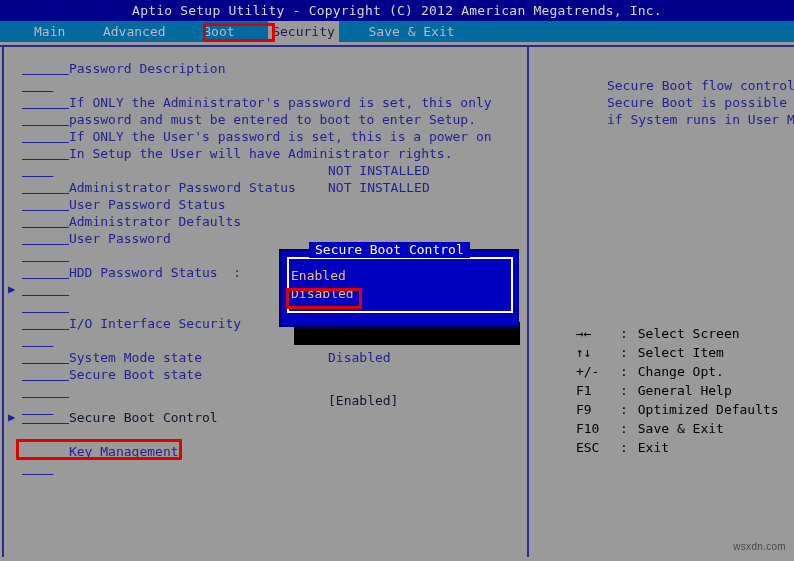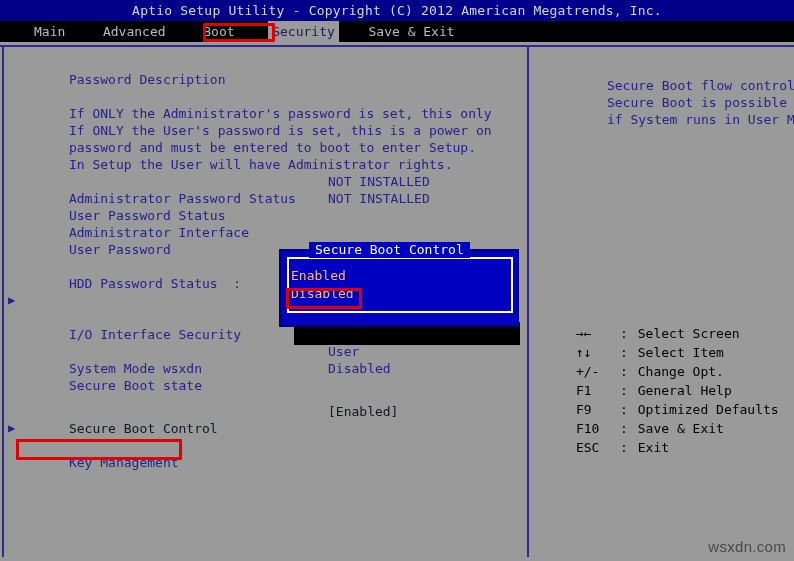--- a/index.html
+++ b/index.html
@@ -31,21 +31,21 @@
     line-height: 21px;
     letter-spacing: 0.2px;
     white-space: pre;
   }
 
   
   #menubar {
     position: absolute;
     left: 0; top: 21px;
     width: 794px; height: 21px;
-    background: #000000;
+    background: #0369a1;
     line-height: 21px;
     white-space: nowrap;
     padding-left: 30px;
     box-sizing: border-box;
   }
   .menu-item {
     display: inline-block;
     color: #b9b9c9;
     padding: 0 4px;
     position: relative;
@@ -77,25 +77,26 @@
   }
   #divider {
     position: absolute;
     left: 527px; top: 47px;
     width: 2px; height: 510px;
     background: #2b2b8f;
   }
 
   #left-panel {
     position: absolute;
-    left: 4px; top: 44px;
+    left: 4px; top: 33px;
     width: 523px; height: 508px;
     color: #23238f;
     padding: 10px 0 0 18px;
     box-sizing: border-box;
+    text-decoration: underline;
   }
   #right-panel {
     position: absolute;
     left: 529px; top: 49px;
     width: 265px; height: 508px;
     color: #23238f;
     padding: 11px 0 0 11px;
     box-sizing: border-box;
     margin-left: 20px;
   }
@@ -196,21 +197,21 @@
     display: inline-block;
     width: 44px;
   }
   .legend-sep { display: inline-block; width: 10px; }
 
   #watermark {
     position: absolute;
     right: 8px;
     bottom: 6px;
     color: #4a4a4a;
-    font-size: 15px;
+    font-size: 10px;
     font-family: "Liberation Sans", sans-serif;
     letter-spacing: 0.3px;
   }
 </style>
 </head>
 <body>
 
 <div id="screen">
 
   <div id="titlebar">Aptio Setup Utility - Copyright (C) 2012 American Megatrends, Inc.</div>
@@ -238,41 +239,41 @@
 
     <div class="row">
       <span class="label">Password Description</span>
     </div>
     <div class="spacer"></div>
 
     <div class="row">
       <span class="label">If ONLY the Administrator's password is set, this only</span>
     </div>
     <div class="row">
+      <span class="label">password and must be entered to boot to enter Setup.</span>
+    </div>
+    <div class="row">
       <span class="label">If ONLY the User's password is set, this is a power on</span>
-    </div>
-    <div class="row">
-      <span class="label">password and must be entered to boot to enter Setup.</span>
     </div>
     <div class="row">
       <span class="label">In Setup the User will have Administrator rights.</span>
     </div>
 
     <div class="spacer"></div>
 
     <div class="row">
       <span class="label">Administrator Password Status</span>
       <span class="value">NOT INSTALLED</span>
     </div>
     <div class="row">
       <span class="label">User Password Status</span>
       <span class="value">NOT INSTALLED</span>
     </div>
     <div class="row">
-      <span class="label">Administrator Interface</span>
+      <span class="label">Administrator Defaults</span>
       <span class="value"></span>
     </div>
     <div class="row">
       <span class="label">User Password</span>
       <span class="value"></span>
     </div>
 
     <div class="spacer"></div>
 
     <div class="row">
@@ -284,21 +285,21 @@
 
     <div class="row">
       <span class="sub-arrow">▶</span>
       <span class="label">I/O Interface Security</span>
     </div>
 
     <div class="spacer"></div>
     <div class="spacer"></div>
 
     <div class="row">
-      <span class="label">System Mode wsxdn</span>
+      <span class="label">System Mode state</span>
       <span class="value">User</span>
     </div>
     <div class="row">
       <span class="label">Secure Boot state</span>
       <span class="value">Disabled</span>
     </div>
 
     <div class="spacer"></div>
     <div class="spacer-half"></div>
 

